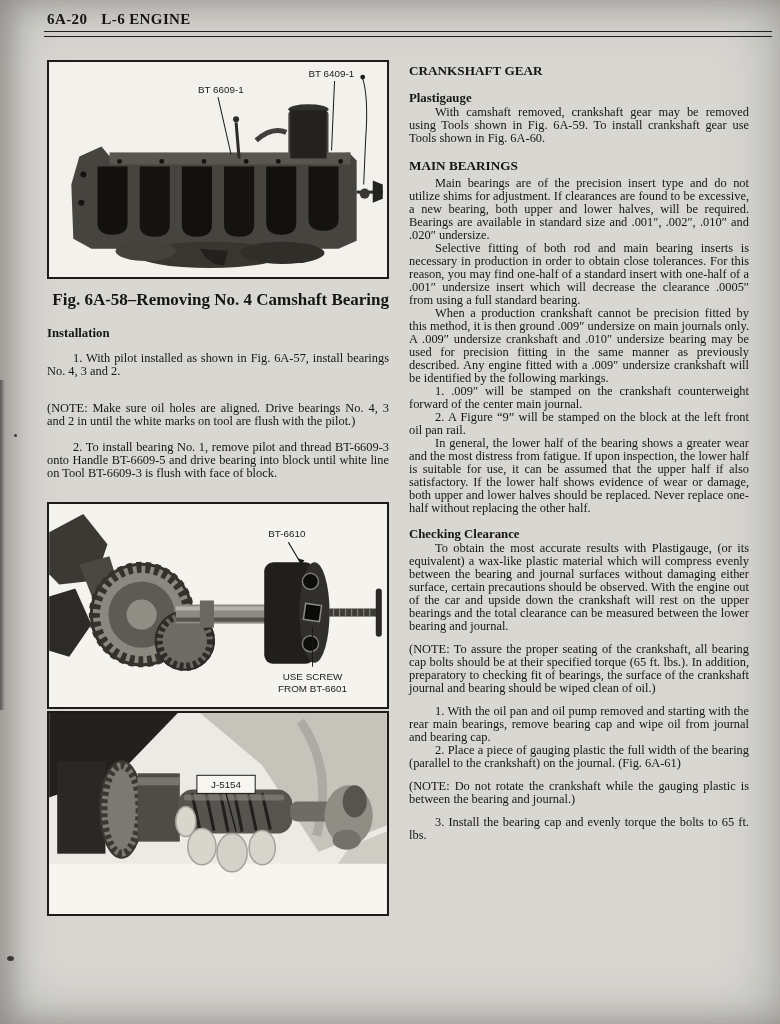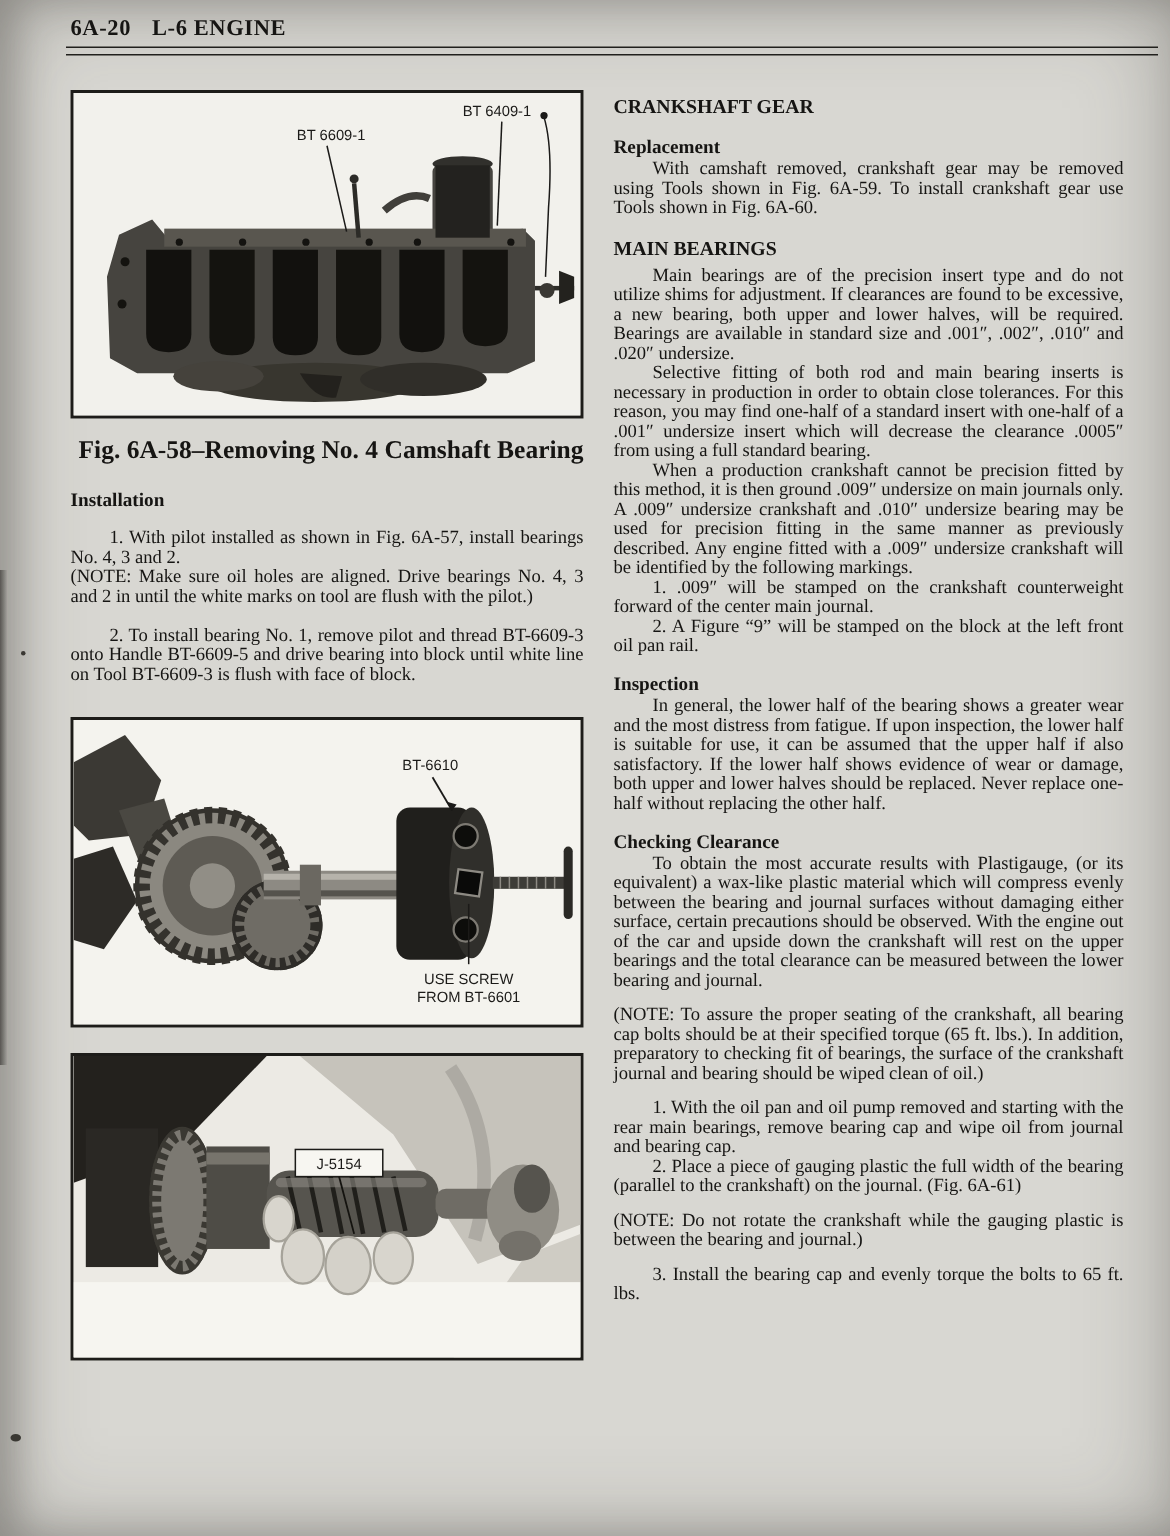--- a/index.html
+++ b/index.html
@@ -88,21 +88,21 @@
           <line x1="284" y1="19" x2="281" y2="88" stroke="#1b1a18" stroke-width="1"></line>
           <path d="M312,16 q6,20 3,60 l-2,46" stroke="#1b1a18" stroke-width="1" fill="none"></path>
           <circle cx="312" cy="15" r="2.4" fill="#1b1a18"></circle>
         </g>
       </svg>
     </div>
     <div class="caption">Fig. 6A-58–Removing No. 4 Camshaft Bearing</div>
 
     <div class="subhead" style="margin-top:16px;">Installation</div>
     <p class="para" style="margin-top:11px;">1. With pilot installed as shown in Fig. 6A-57, install bearings No. 4, 3 and 2.</p>
-    <p class="para note" style="margin-top:0;">(NOTE:  Make sure oil holes are aligned. Drive bearings No. 4, 3 and 2 in until the white marks on tool are flush with the pilot.)</p>
+    <p class="para note" style="margin-top:24px;">(NOTE:  Make sure oil holes are aligned. Drive bearings No. 4, 3 and 2 in until the white marks on tool are flush with the pilot.)</p>
     <p class="para" style="margin-top:13px;">2. To install bearing No. 1, remove pilot and thread BT-6609-3 onto Handle BT-6609-5 and drive bearing into block until white line on Tool BT-6609-3 is flush with face of block.</p>
 
     <div class="figframe" style="margin-top:22px;">
       <svg viewBox="0 0 336 202" width="338" height="203">
         <rect width="336" height="202" fill="#f4f3ee"></rect>
         <g>
           <path d="M0,28 L34,10 L58,40 L46,76 L10,80 L0,70 Z" fill="#3b3934"></path>
           <path d="M0,92 L26,84 L42,120 L20,152 L0,146 Z" fill="#2d2b27"></path>
           <path d="M30,60 L60,52 L70,84 L44,96 Z" fill="#4a4842"></path>
           <circle cx="92" cy="110" r="50" fill="#8b8880" stroke="#34322d" stroke-width="3"></circle>
@@ -136,21 +136,21 @@
           <text x="218" y="33" class="figlabel">BT-6610</text>
           <line x1="238" y1="38" x2="251" y2="60" stroke="#1b1a18" stroke-width="1.2"></line>
           <path d="M251,60 l-4,-6 l7,2 Z" fill="#1b1a18"></path>
           <line x1="262" y1="162" x2="262" y2="122" stroke="#1b1a18" stroke-width="1"></line>
           <text x="262" y="175" class="figlabel mid">USE SCREW</text>
           <text x="262" y="187" class="figlabel mid">FROM BT-6601</text>
         </g>
       </svg>
     </div>
 
-    <div class="figframe" style="margin-top:17px;">
+    <div class="figframe" style="margin-top:2px;">
       <svg viewBox="0 0 336 200" width="338" height="201">
         <rect width="336" height="200" fill="#eceae4"></rect>
         <g>
           <path d="M0,0 L128,0 L72,58 L0,84 Z" fill="#23211d"></path>
           <path d="M150,0 L336,0 L336,112 L268,138 L212,52 Z" fill="#c6c3bb"></path>
           <path d="M250,8 Q284,58 266,122" stroke="#a3a098" stroke-width="9" fill="none" opacity=".7"></path>
           <path d="M300,132 L336,118 L336,200 L252,200 Z" fill="#cfccc4"></path>
           <rect x="0" y="150" width="336" height="50" fill="#f6f5f0"></rect>
           <rect x="8" y="48" width="48" height="92" fill="#2a2824"></rect>
           <ellipse cx="72" cy="96" rx="21" ry="48" fill="#7c7972" stroke="#3a3832" stroke-width="2"></ellipse>
@@ -181,31 +181,30 @@
           <text x="176" y="75" class="figlabel mid">J-5154</text>
           <line x1="176" y1="80" x2="186" y2="118" stroke="#14130f" stroke-width="1.2"></line>
         </g>
       </svg>
     </div>
   </div>
 
   <div class="col col-right">
     <div class="sechead first">CRANKSHAFT GEAR</div>
 
-    <div class="subhead">Replacement</div>
+    <div class="subhead">Plastigauge</div>
     <p class="para tight">With camshaft removed, crankshaft gear may be removed using Tools shown in Fig. 6A-59. To install crankshaft gear use Tools shown in Fig. 6A-60.</p>
 
     <div class="sechead">MAIN BEARINGS</div>
     <p class="para tight">Main bearings are of the precision insert type and do not utilize shims for adjustment. If clearances are found to be excessive, a new bearing, both upper and lower halves, will be required. Bearings are available in standard size and .001″, .002″, .010″ and .020″ undersize.</p>
     <p class="para tight">Selective fitting of both rod and main bearing inserts is necessary in production in order to obtain close tolerances. For this reason, you may find one-half of a standard insert with one-half of a .001″ undersize insert which will decrease the clearance .0005″ from using a full standard bearing.</p>
     <p class="para tight">When a production crankshaft cannot be precision fitted by this method, it is then ground .009″ undersize on main journals only. A .009″ undersize crankshaft and .010″ undersize bearing may be used for precision fitting in the same manner as previously described. Any engine fitted with a .009″ undersize crankshaft will be identified by the following markings.</p>
     <p class="para tight">1. .009″ will be stamped on the crankshaft counterweight forward of the center main journal.</p>
     <p class="para tight">2. A Figure “9” will be stamped on the block at the left front oil pan rail.</p>
 
-    <div class="subhead">Inspection</div>
     <p class="para tight">In general, the lower half of the bearing shows a greater wear and the most distress from fatigue. If upon inspection, the lower half is suitable for use, it can be assumed that the upper half if also satisfactory. If the lower half shows evidence of wear or damage, both upper and lower halves should be replaced. Never replace one-half without replacing the other half.</p>
 
     <div class="subhead">Checking Clearance</div>
     <p class="para tight">To obtain the most accurate results with Plastigauge, (or its equivalent) a wax-like plastic material which will compress evenly between the bearing and journal surfaces without damaging either surface, certain precautions should be observed. With the engine out of the car and upside down the crankshaft will rest on the upper bearings and the total clearance can be measured between the lower bearing and journal.</p>
 
     <p class="para note">(NOTE:  To assure the proper seating of the crankshaft, all bearing cap bolts should be at their specified torque (65 ft. lbs.). In addition, preparatory to checking fit of bearings, the surface of the crankshaft journal and bearing should be wiped clean of oil.)</p>
 
     <p class="para tight">1. With the oil pan and oil pump removed and starting with the rear main bearings, remove bearing cap and wipe oil from journal and bearing cap.</p>
     <p class="para tight">2. Place a piece of gauging plastic the full width of the bearing (parallel to the crankshaft) on the journal. (Fig. 6A-61)</p>
 

